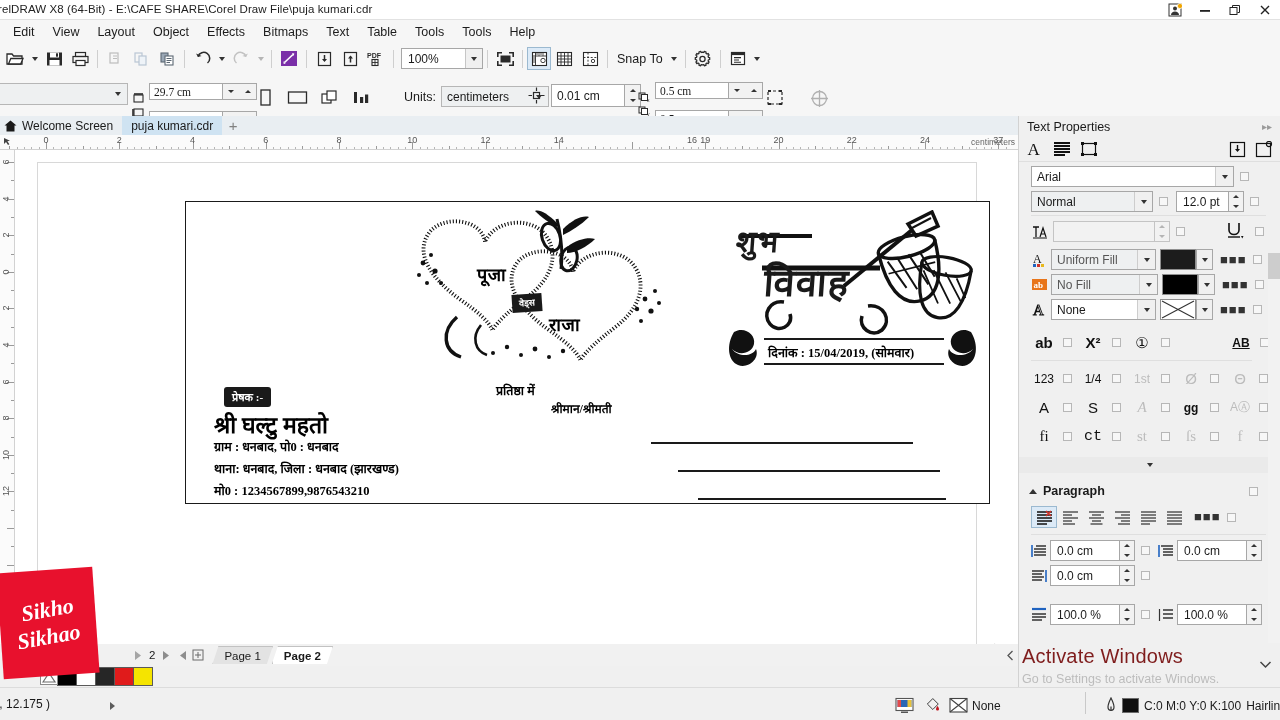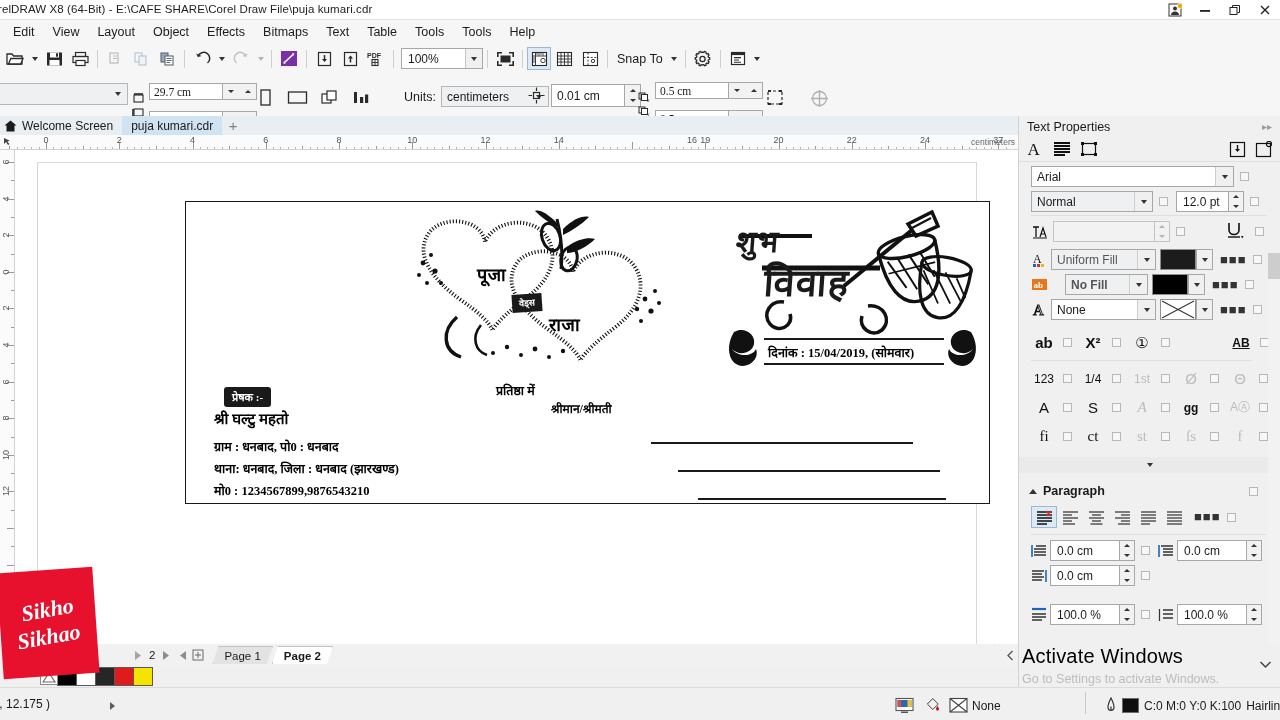--- a/index.html
+++ b/index.html
@@ -165,21 +165,21 @@
               font-family:"Liberation Serif", serif; transform:skewX(-4deg); letter-spacing:1px;}
   .date-bar { position:absolute; left:8px; top:128px; width:240px; height:30px; }
   .date-bar .dline { position:absolute; left:30px; right:30px; height:1.5px; background:#1a1a1a; }
   .date-txt { position:absolute; left:34px; top:6px; font-size:12.5px; font-weight:bold; font-family:"Liberation Serif", serif;}
 
   .preshak-badge {
     position:absolute; left:38px; top:185px; background:#1a1a1a; color:#fff;
     font-size:11px; font-weight:bold; padding:2px 8px 3px; border-radius:3px;
     font-family:"Liberation Serif", serif;
   }
-  .sender-name { position:absolute; left:28px; top:206px; font-size:15px; font-weight:bold; font-family:"Liberation Serif", serif; }
+  .sender-name { position:absolute; left:28px; top:206px; font-size:23px; font-weight:bold; font-family:"Liberation Serif", serif; }
   .addr { position:absolute; left:28px; font-size:12.5px; font-weight:bold; font-family:"Liberation Serif", serif; white-space:nowrap;}
 
   
   .vscroll-canvas { position:absolute; right:0; top:150px; width:13px; height:494px; background:#f2f2f2; border-left:1px solid #dcdcdc; }
   .vscroll-canvas .thumb { position:absolute; left:1px; top:168px; width:11px; height:155px; background:#cdcdcd; }
   .vs-arrow { position:absolute; left:0; width:13px; height:13px; display:flex;align-items:center;justify-content:center; }
 
   
   .pagenav {
     position:absolute; left:0; top:644px; width:1018px; height:22px;
@@ -257,21 +257,21 @@
 
   .collapse-bar { height:16px; display:flex; align-items:center; justify-content:center; background:#eaeaea; margin-top:6px; }
   .docker-scroll { position:absolute; right:0; top:137px; width:12px; height:390px; background:#f2f2f2; }
   .docker-scroll .thumb { position:absolute; left:0; top:0; width:12px; height:26px; background:#cdcdcd; }
 
   .align-ico { width:26px; height:22px; display:flex; align-items:center; justify-content:center; }
   .align-ico.sel { border:1px solid #9bb9d0; background:#dceaf7; }
 
   
   .wm-activate {
-    position:absolute; left:1022px; top:645px; font-size:20px; color:#000000;
+    position:absolute; left:1022px; top:645px; font-size:20px; color:#7f1d1d;
     white-space:nowrap; pointer-events:none; letter-spacing:0.2px;
   }
   .wm-activate2 {
     position:absolute; left:1022px; top:672px; font-size:12.5px; color:#bcbcbc;
     white-space:nowrap; pointer-events:none;
   }
   .wm-sikho {
     position:absolute; left:0px; top:570px; width:96px; height:106px;
     background:#e8112d; transform:rotate(-4deg); pointer-events:none;
     display:flex; flex-direction:column; justify-content:center; align-items:center;
@@ -1181,21 +1181,21 @@
         </div>
       <div class="dots">■■■</div>
       <div class="cbox"></div>
     </div>
 
     <div class="drow" style="margin-top:4px;">
       <svg width="17" height="17" viewBox="0 0 17 17">
           <rect x="1" y="3" width="15" height="11" fill="#e8751a"></rect>
           <text x="2.5" y="12" font-size="9" font-family="Liberation Serif" font-weight="bold" fill="#fff">ab</text>
         </svg>
-      <div class="dcombo gray" style="width:83px;margin-left:17px;font-weight:bold;">
+      <div class="dcombo gray" style="width:107px;margin-left:3px;">
         <span class="v" style="color:#555;">No Fill</span>
         <div class="dd">
             <i class="caret"></i>
           </div>
       </div>
       <div class="colorchip" style="background:#000000;margin-left:4px;"></div>
       <div class="dcombo" style="width:17px;height:21px;background:#f0f0f0;justify-content:center;">
           <i class="caret"></i>
         </div>
       <div class="dots">■■■</div>
@@ -1257,21 +1257,21 @@
         <div class="gbtn dim" style="margin-left:8px;font-family:'Liberation Serif',serif;font-style:italic;">A</div>
         <div class="cbox"></div>
         <div class="gbtn sm" style="margin-left:8px;font-weight:bold;">gg</div>
         <div class="cbox"></div>
         <div class="gbtn sm dim" style="margin-left:8px;">AⒶ</div>
         <div class="cbox"></div>
       </div>
       <div class="glyphrow">
         <div class="gbtn" style="font-family:'Liberation Serif',serif;">fi</div>
         <div class="cbox"></div>
-        <div class="gbtn" style="margin-left:8px;font-family:Liberation Serif, serif;">ct</div>
+        <div class="gbtn" style="margin-left:8px;font-family:Liberation Mono, monospace;">ct</div>
         <div class="cbox"></div>
         <div class="gbtn dim" style="margin-left:8px;font-family:'Liberation Serif',serif;">st</div>
         <div class="cbox"></div>
         <div class="gbtn dim" style="margin-left:8px;font-family:'Liberation Serif',serif;">ſs</div>
         <div class="cbox"></div>
         <div class="gbtn dim" style="margin-left:8px;font-family:'Liberation Serif',serif;">f</div>
         <div class="cbox"></div>
       </div>
     </div>
 

